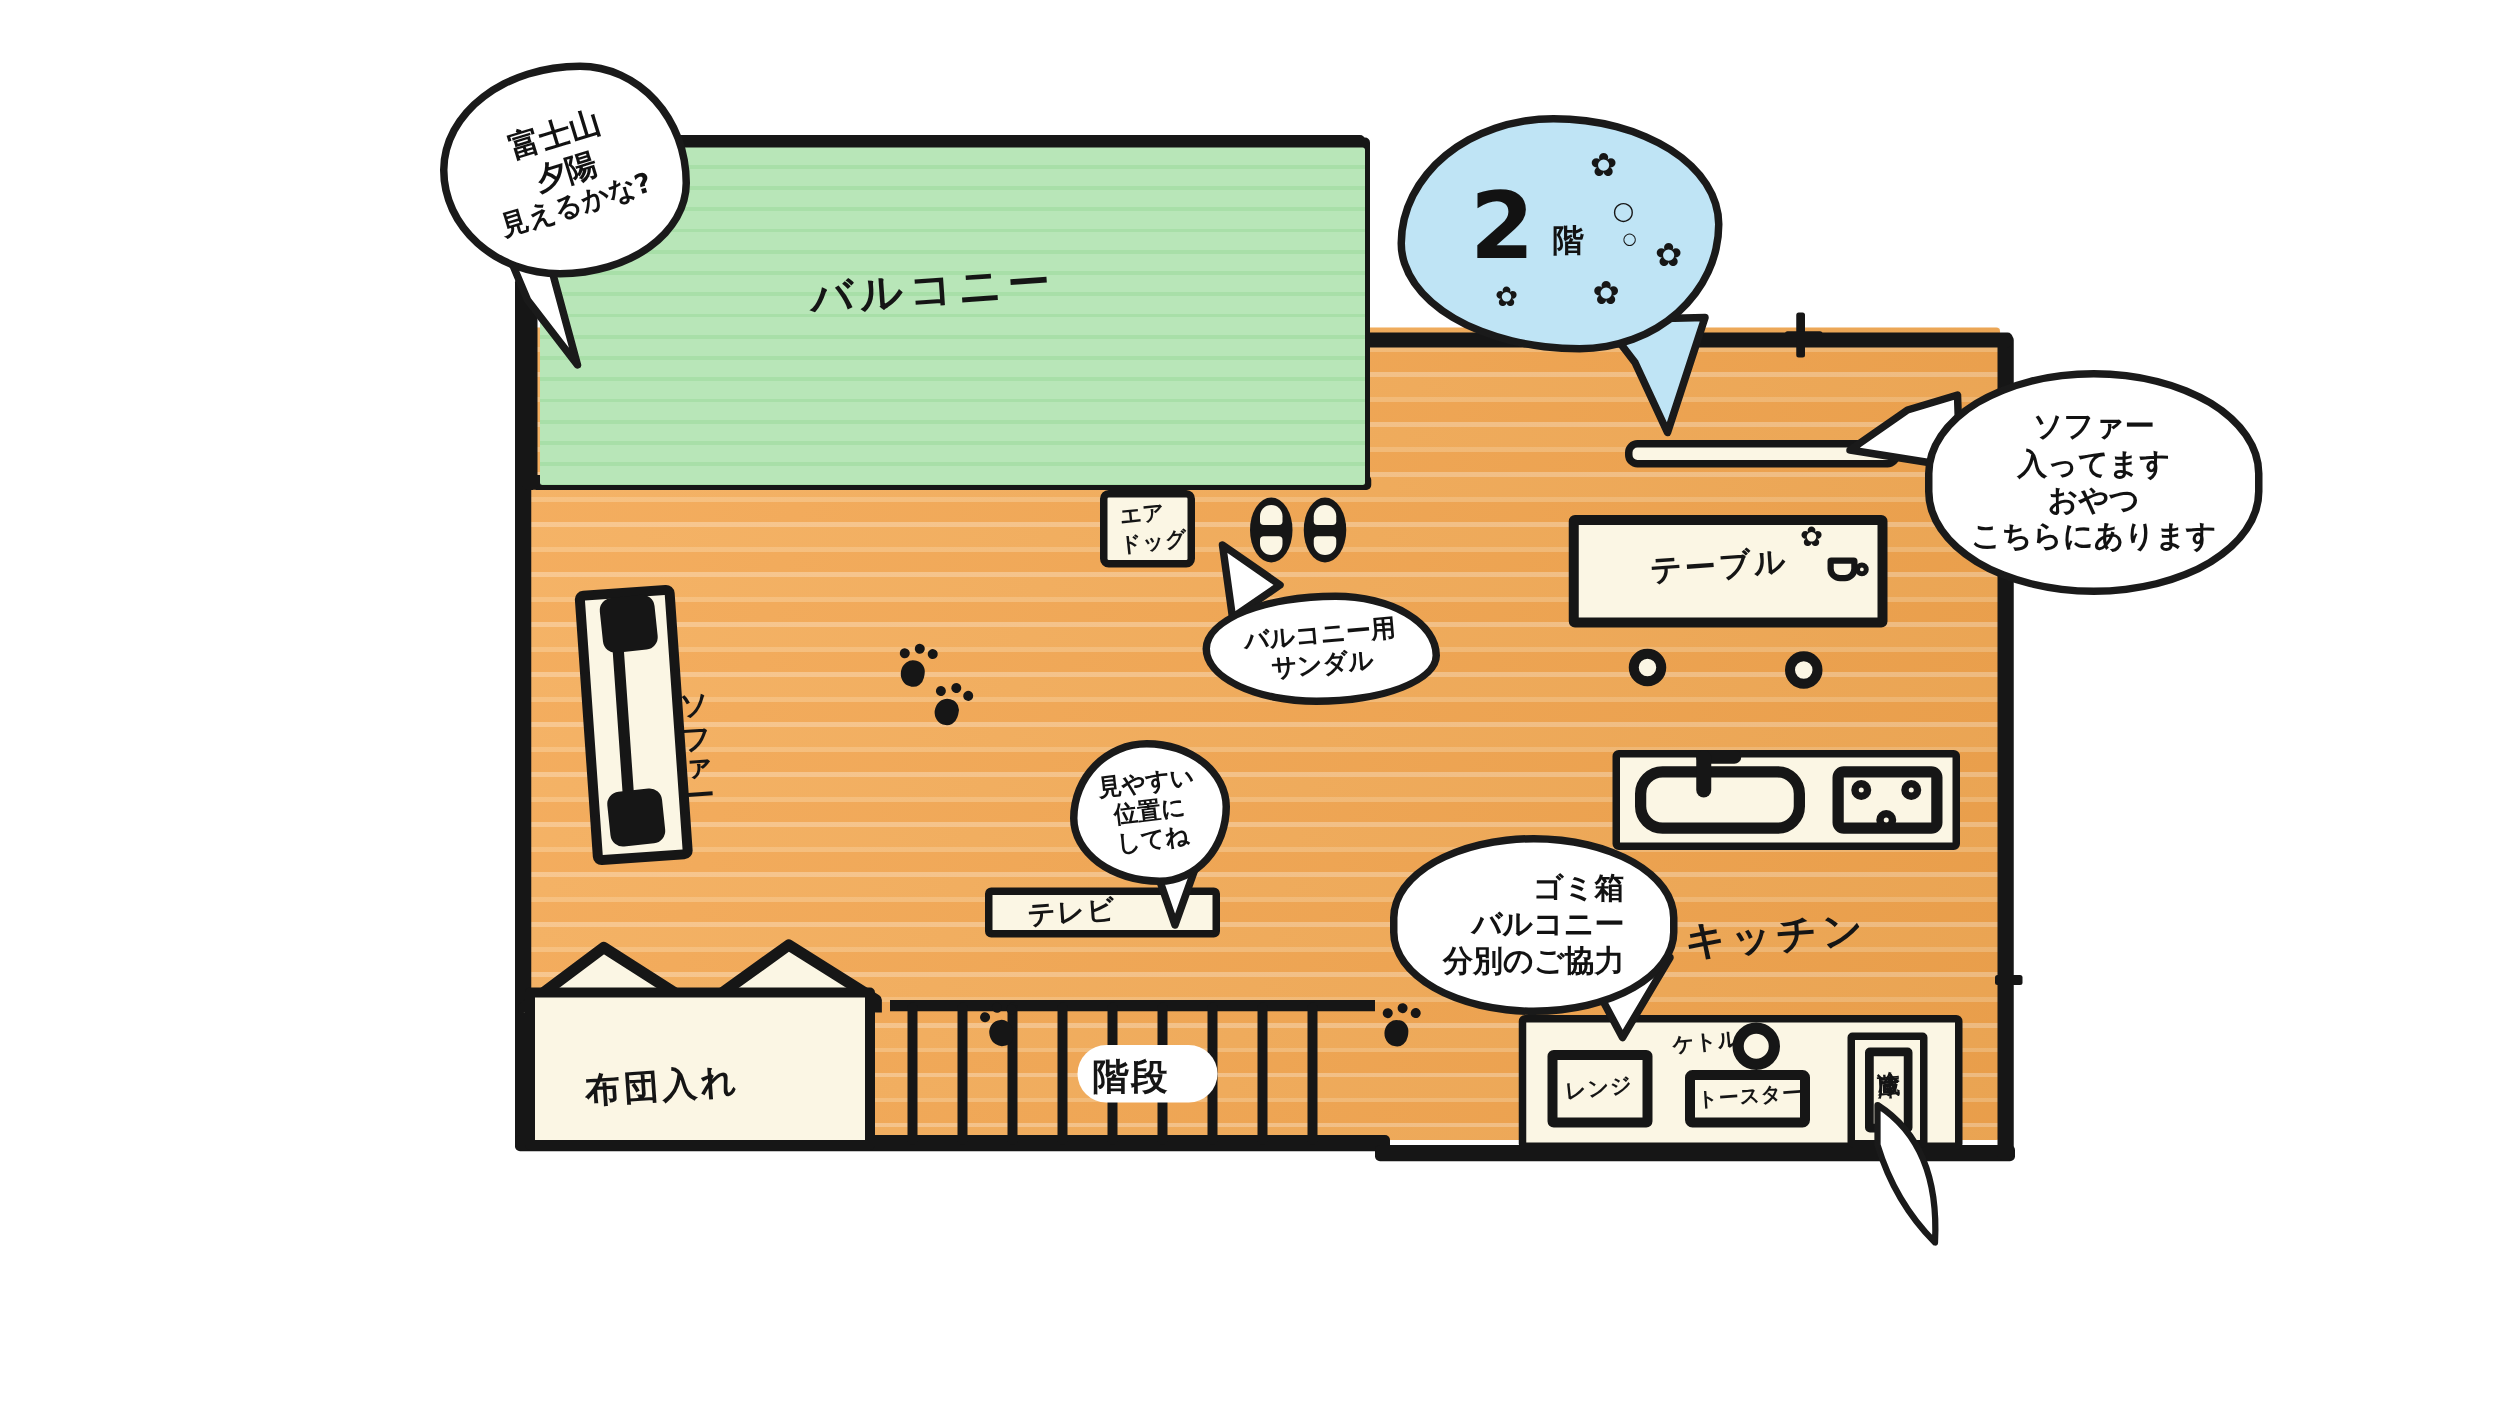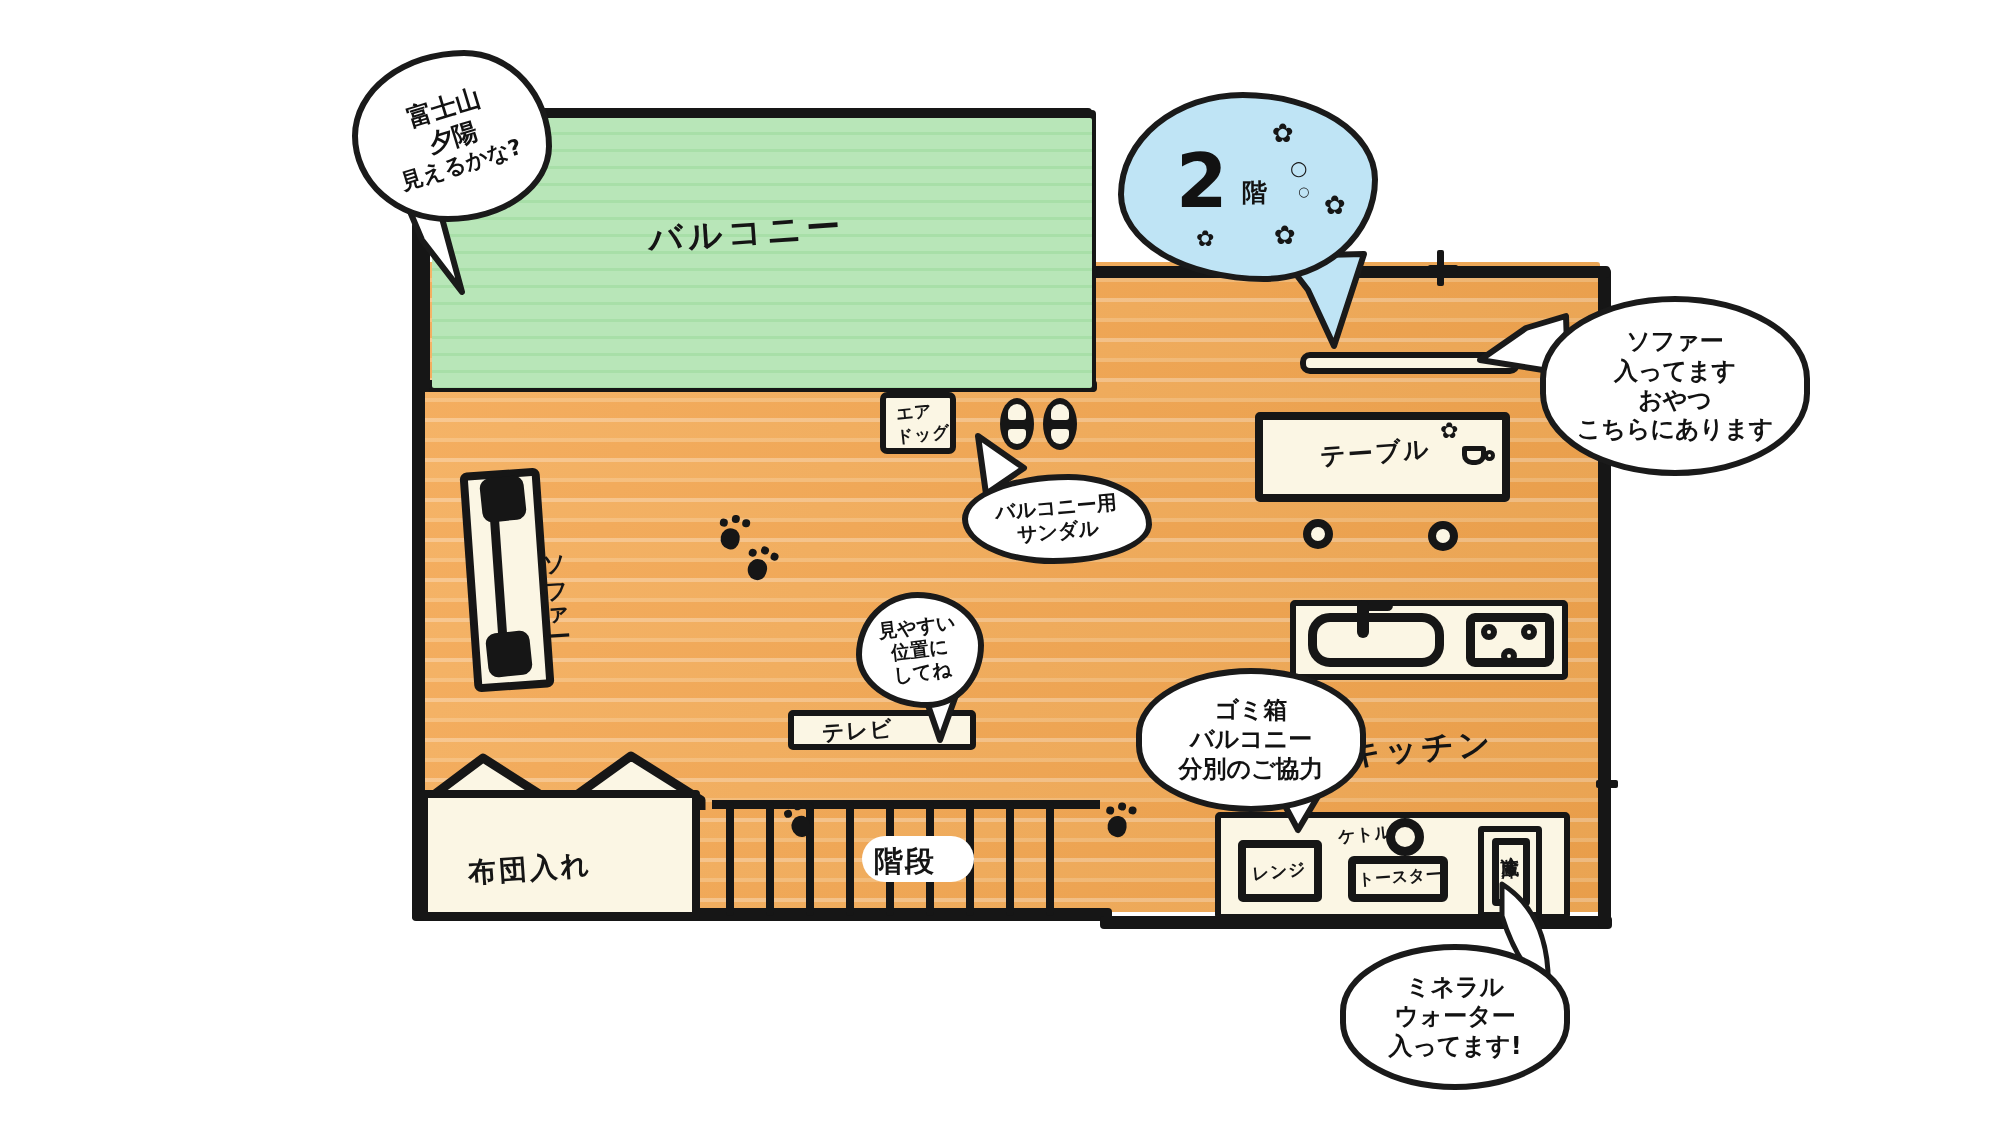--- a/index.html
+++ b/index.html
@@ -324,32 +324,25 @@
     <div style="transform:rotate(-7deg);">
       <span class="stxt" style="font-size:19px;">見やすい</span>
       <span class="stxt" style="font-size:19px;">位置に</span>
       <span class="stxt" style="font-size:19px;">してね</span>
     </div>
   </div>
 
   <svg style="position:absolute;left:1258px;top:760px;width:110px;height:90px;" viewBox="0 0 110 90">
     <path d="M8 10 L78 6 L40 70 Z" fill="#ffffff" stroke="#1a1a1a" stroke-width="6" stroke-linejoin="round"></path>
   </svg>
-  <div class="bubble oval" style="left:1136px;top:668px;width:230px;height:144px;">
+  <div class="bubble oval" style="left:1112px;top:668px;width:230px;height:144px;text-align:right;">
     <div>
       <span class="stxt" style="font-size:24px;">ゴミ箱</span>
       <span class="stxt" style="font-size:24px;">バルコニー</span>
       <span class="stxt" style="font-size:24px;">分別のご協力</span>
     </div>
   </div>
 
   <svg style="position:absolute;left:1452px;top:876px;width:130px;height:130px;" viewBox="0 0 130 130">
     <path d="M50 8 Q100 40 96 118 Q64 86 50 40 Z" fill="#ffffff" stroke="#1a1a1a" stroke-width="5" stroke-linejoin="round"></path>
   </svg>
-  <div class="bubble oval" style="left:1340px;top:944px;width:230px;height:146px;">
-    <div>
-      <span class="stxt" style="font-size:24px;">ミネラル</span>
-      <span class="stxt" style="font-size:24px;">ウォーター</span>
-      <span class="stxt" style="font-size:24px;">入ってます!</span>
-    </div>
-  </div>
 
 </div>
 
 </body></html>

